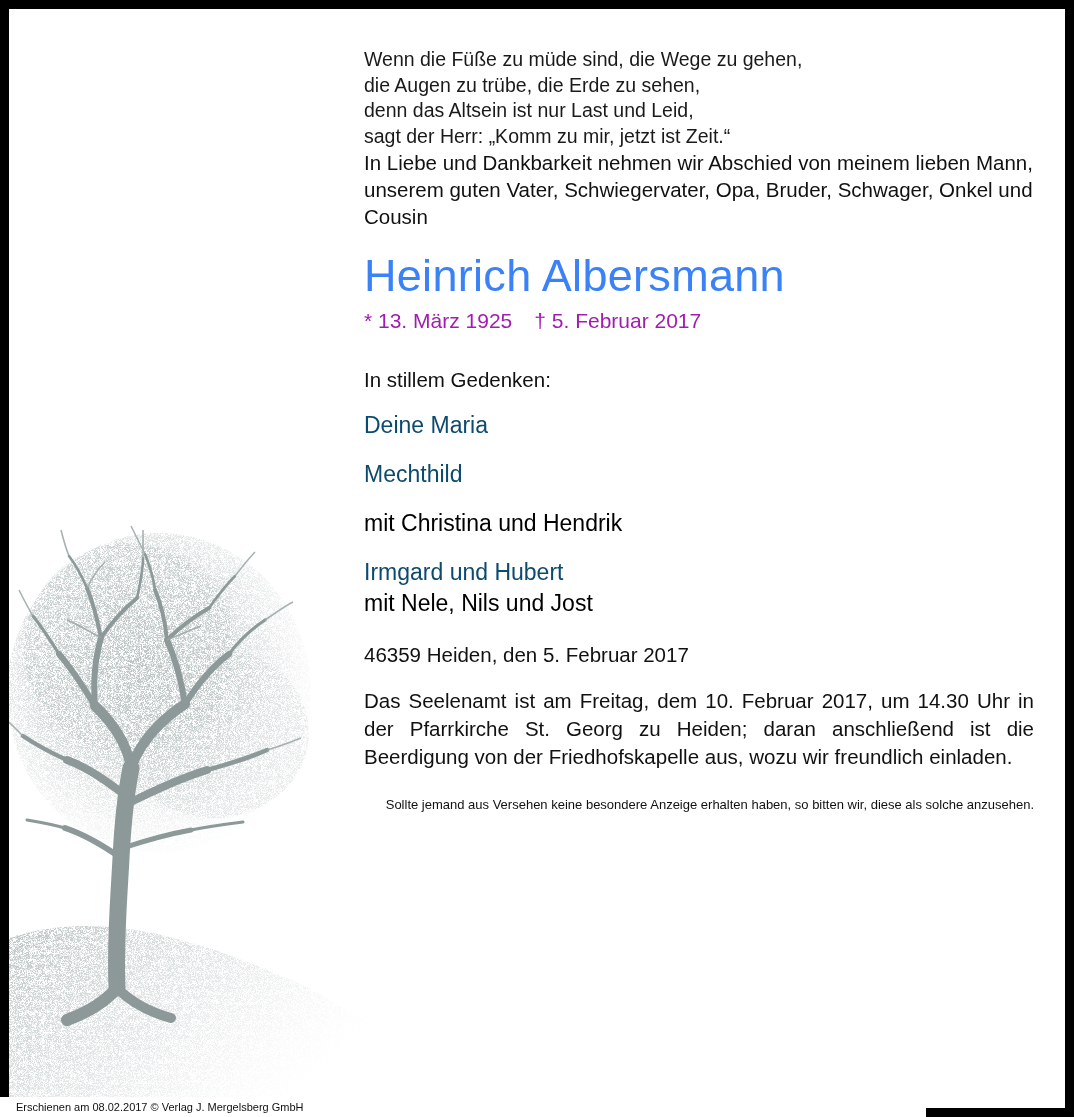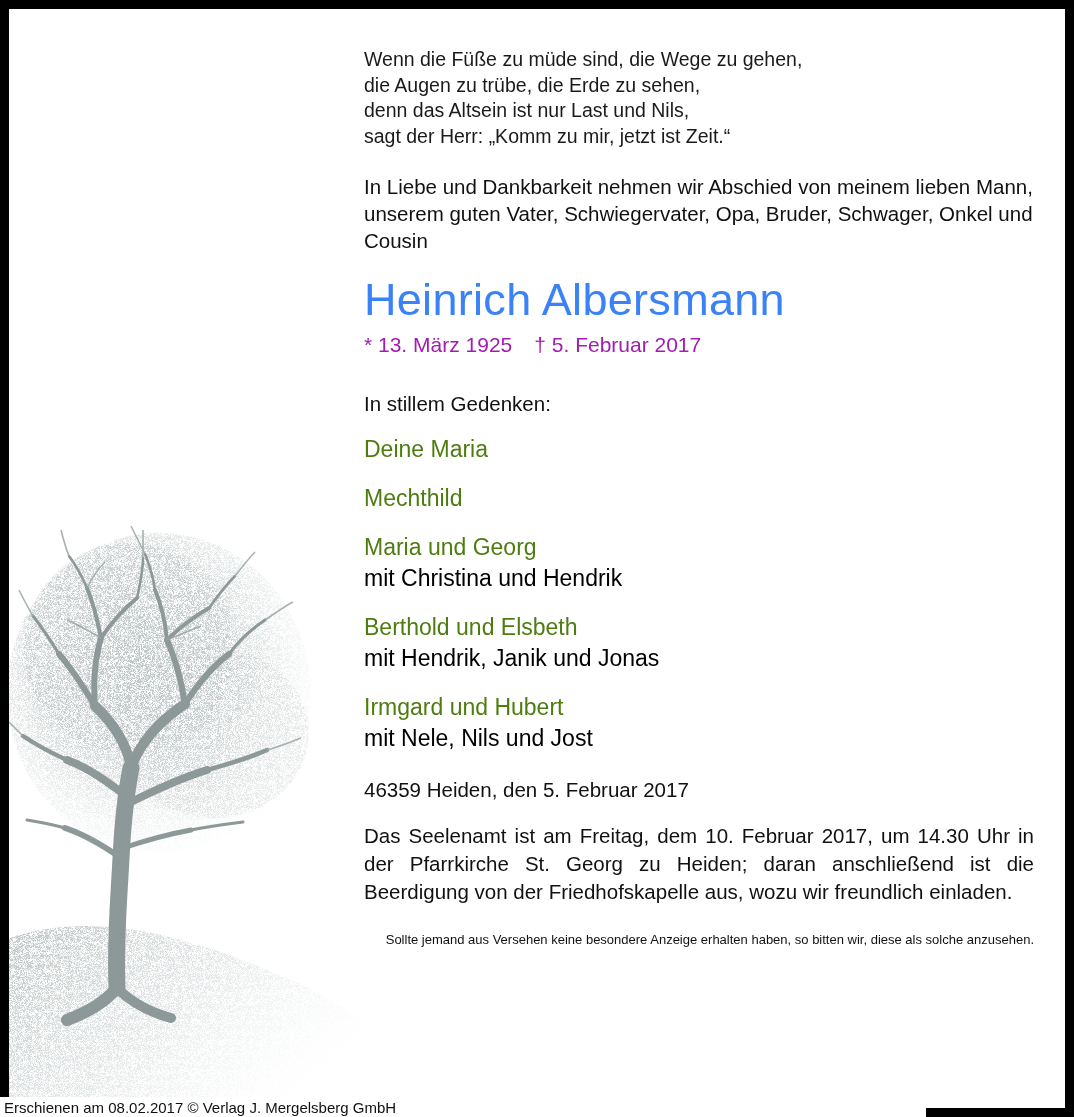--- a/index.html
+++ b/index.html
@@ -59,21 +59,20 @@
     top: 38px;
     width: 670px;
   }
   .verse {
     font-size: 19.5px;
     line-height: 25.5px;
     color: #1a1a1a;
     white-space: pre-line;
   }
   .intro {
-    margin-top: 24px;
     font-size: 20.5px;
     line-height: 27px;
     color: #111111;
     white-space: pre-line;
   }
   .name {
     margin-top: 20px;
     font-size: 45px;
     line-height: 52px;
     letter-spacing: 0.3px;
@@ -93,21 +92,21 @@
   }
   .mourners {
     margin-top: 18px;
   }
   .mourner {
     margin-bottom: 18px;
   }
   .mourner .m1 {
     font-size: 23px;
     line-height: 31px;
-    color: #4d7c0f;
+    color: #0c4a6e;
   }
   .mourner .m2 {
     font-size: 23px;
     line-height: 31px;
     color: #000000;
   }
   .place-date {
     margin-top: 24px;
     font-size: 20.5px;
     color: #111111;
@@ -130,25 +129,25 @@
   }
 
   
   .footer {
     position: absolute;
     left: 0;
     bottom: 0;
     width: 926px;
     height: 20px;
     background: #ffffff;
-    font-size: 15px;
+    font-size: 11px;
     color: #111111;
     display: flex;
     align-items: center;
-    padding-left: 4px;
+    padding-left: 16px;
     box-sizing: border-box;
     z-index: 5;
   }
 </style>
 </head>
 <body>
 
 <div class="page">
 
   <div class="inner">
@@ -229,47 +228,42 @@
           <path d="M92 170 C 78 162, 68 156, 58 152"></path>
           <path d="M158 172 C 172 166, 182 162, 192 158"></path>
         </g>
       </svg>
     </div>
 
     <div class="content">
 
       <div class="verse">Wenn die Füße zu müde sind, die Wege zu gehen,
 die Augen zu trübe, die Erde zu sehen,
-denn das Altsein ist nur Last und Nils,
+denn das Altsein ist nur Last und Leid,
 sagt der Herr: „Komm zu mir, jetzt ist Zeit.“</div>
 
       <div class="intro">In Liebe und Dankbarkeit nehmen wir Abschied von meinem lieben Mann, unserem guten Vater, Schwiegervater, Opa, Bruder, Schwager, Onkel und Cousin</div>
 
       <div class="name">Heinrich Albersmann</div>
 
       <div class="dates">
         <span>* 13. März 1925</span><span class="gap"></span><span>† 5. Februar 2017</span>
       </div>
 
       <div class="memory-label">In stillem Gedenken:</div>
 
       <div class="mourners">
         <div class="mourner">
           <div class="m1">Deine Maria</div>
         </div>
         <div class="mourner">
           <div class="m1">Mechthild</div>
         </div>
         <div class="mourner">
-          <div class="m1">Maria und Georg</div>
           <div class="m2">mit Christina und Hendrik</div>
-        </div>
-        <div class="mourner">
-          <div class="m1">Berthold und Elsbeth</div>
-          <div class="m2">mit Hendrik, Janik und Jonas</div>
         </div>
         <div class="mourner">
           <div class="m1">Irmgard und Hubert</div>
           <div class="m2">mit Nele, Nils und Jost</div>
         </div>
       </div>
 
       <div class="place-date">46359 Heiden, den 5. Februar 2017</div>
 
       <div class="service">Das Seelenamt ist am Freitag, dem 10. Februar 2017, um 14.30 Uhr in der Pfarrkirche St. Georg zu Heiden; daran anschließend ist die Beerdigung von der Friedhofskapelle aus, wozu wir freundlich einladen.</div>

